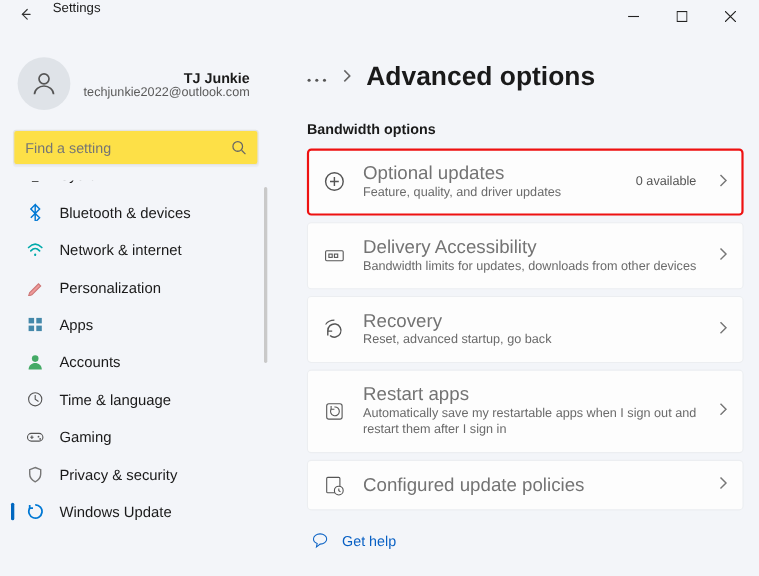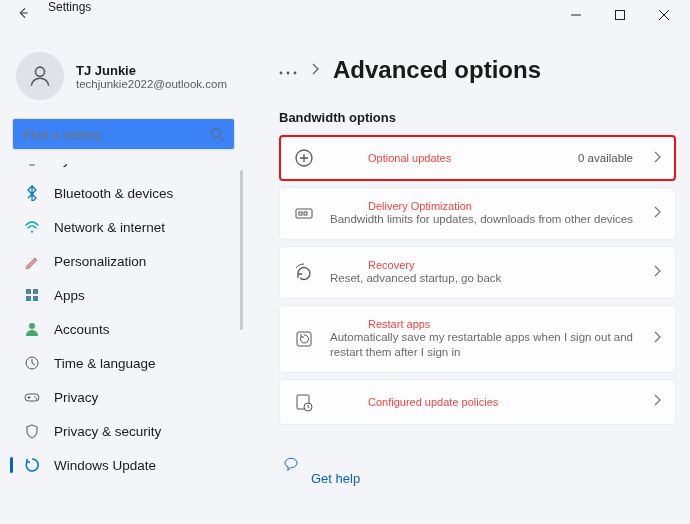--- a/index.html
+++ b/index.html
@@ -36,25 +36,25 @@
     display:flex;
     align-items:center;
     gap:12px;
     padding: 10px 8px 18px 8px;
   }
   .avatar {
     width: 48px; height:48px; border-radius:50%;
     background:#dfe3e8;
     display:flex; align-items:center; justify-content:center;
   }
-  .user .name { font-weight:600; font-size:13px; }
+  .user .name { font-weight:600; font-size:13px;text-align:right; }
   .user .email { font-size:11.5px; color:#5b5b5b; }
   .search {
     margin: 0 10px 6px 4px;
-    background:#3b82f6;
+    background:#fde047;
     height:32px;
     border-radius:3px;
     display:flex;
     align-items:center;
     padding:0 10px;
     border:1px solid #e3e3e3;
     box-shadow: 0 1px 1px rgba(0,0,0,0.04);
   }
   .search input {
     flex:1; border:none; outline:none; font-size:13px; background:transparent;
@@ -116,30 +116,30 @@
     padding:12px 14px 12px 14px;
     gap:16px;
     cursor:pointer;
   }
   .card.highlight {
     border:2px solid #e11;
     padding:11px 13px 11px 13px;
   }
   .card .cicon { width:20px; height:20px; display:flex; align-items:center; justify-content:center; color:#444;}
   .card .ctext { flex:1; }
-  .card .ctitle { font-size:11px; color:#ef4444;margin-left:38px; }
+  .card .ctitle { font-size:17px; color:#737373; }
   .card .cdesc { font-size:11.5px; color:#6a6a6a; line-height:1.3; }
   .card .cright { font-size:11.5px; color:#555; margin-right:4px;}
   .card .cchev { color:#666; }
   .help {
     display:flex; align-items:center; gap:12px;
     margin-top:20px;
     padding-left:4px;
   }
-  .help a { color:#0860c4; text-decoration:none; font-size:13px;margin-top:26px; }
+  .help a { color:#0860c4; text-decoration:none; font-size:13px; }
 </style>
 </head>
 <body>
 
 <div class="titlebar">
   <div class="back">
     <svg width="14" height="14" viewBox="0 0 16 16">
         <path d="M10 3 5 8l5 5" stroke="#333" stroke-width="1.2" fill="none" stroke-linecap="round"></path>
         <path d="M5 8h8" stroke="#333" stroke-width="1.2" fill="none" stroke-linecap="round"></path>
       </svg>
@@ -252,21 +252,21 @@
           </div>
           <div class="nav-item">
             <span class="icon">
               <svg width="16" height="16" viewBox="0 0 16 16">
                 <rect x="1" y="5" width="14" height="7" rx="3.5" stroke="#555" fill="none"></rect>
                 <path d="M5 7v3M3.5 8.5h3" stroke="#555"></path>
                 <circle cx="11" cy="8" r="0.8" fill="#555"></circle>
                 <circle cx="12.5" cy="10" r="0.8" fill="#555"></circle>
               </svg>
             </span>
-            <span>Privacy</span>
+            <span>Gaming</span>
           </div>
           <div class="nav-item">
             <span class="icon">
               <svg width="16" height="16" viewBox="0 0 16 16">
                 <path d="M8 2l5 2v4c0 4-3 6-5 7-2-1-5-3-5-7V4z" stroke="#777" fill="none" stroke-width="1.3"></path>
               </svg>
             </span>
             <span>Privacy &amp; security</span>
           </div>
           <div class="nav-item active">
@@ -301,36 +301,37 @@
     <div class="cards" id="cards">
         <div class="card highlight">
           <div class="cicon">
             <svg width="20" height="20" viewBox="0 0 20 20">
               <circle cx="10" cy="10" r="8" stroke="#555" fill="none" stroke-width="1.3"></circle>
               <path d="M10 6v8M6 10h8" stroke="#555" stroke-width="1.3"></path>
             </svg>
           </div>
           <div class="ctext">
             <div class="ctitle">Optional updates</div>
+            <div class="cdesc">Feature, quality, and driver updates</div>
           </div>
           <div class="cright">0 available</div>
           <div class="cchev"><svg width="8" height="12" viewBox="0 0 8 12">
               <path d="M2 1l5 5-5 5" stroke="#777" stroke-width="1.3" fill="none"></path>
             </svg></div>
         </div>
         <div class="card">
           <div class="cicon">
             <svg width="20" height="20" viewBox="0 0 20 20">
               <rect x="2" y="6" width="16" height="9" rx="1" stroke="#555" fill="none"></rect>
               <rect x="5" y="9" width="3" height="3" stroke="#555" fill="none"></rect>
               <rect x="10" y="9" width="3" height="3" stroke="#555" fill="none"></rect>
             </svg>
           </div>
           <div class="ctext">
-            <div class="ctitle">Delivery Optimization</div>
+            <div class="ctitle">Delivery Accessibility</div>
             <div class="cdesc">Bandwidth limits for updates, downloads from other devices</div>
           </div>
           <div class="cchev"><svg width="8" height="12" viewBox="0 0 8 12">
               <path d="M2 1l5 5-5 5" stroke="#777" stroke-width="1.3" fill="none"></path>
             </svg></div>
         </div>
         <div class="card">
           <div class="cicon">
             <svg width="20" height="20" viewBox="0 0 20 20">
               <path d="M4 12a6 6 0 1 1 2 4" stroke="#555" fill="none" stroke-width="1.3"></path>

